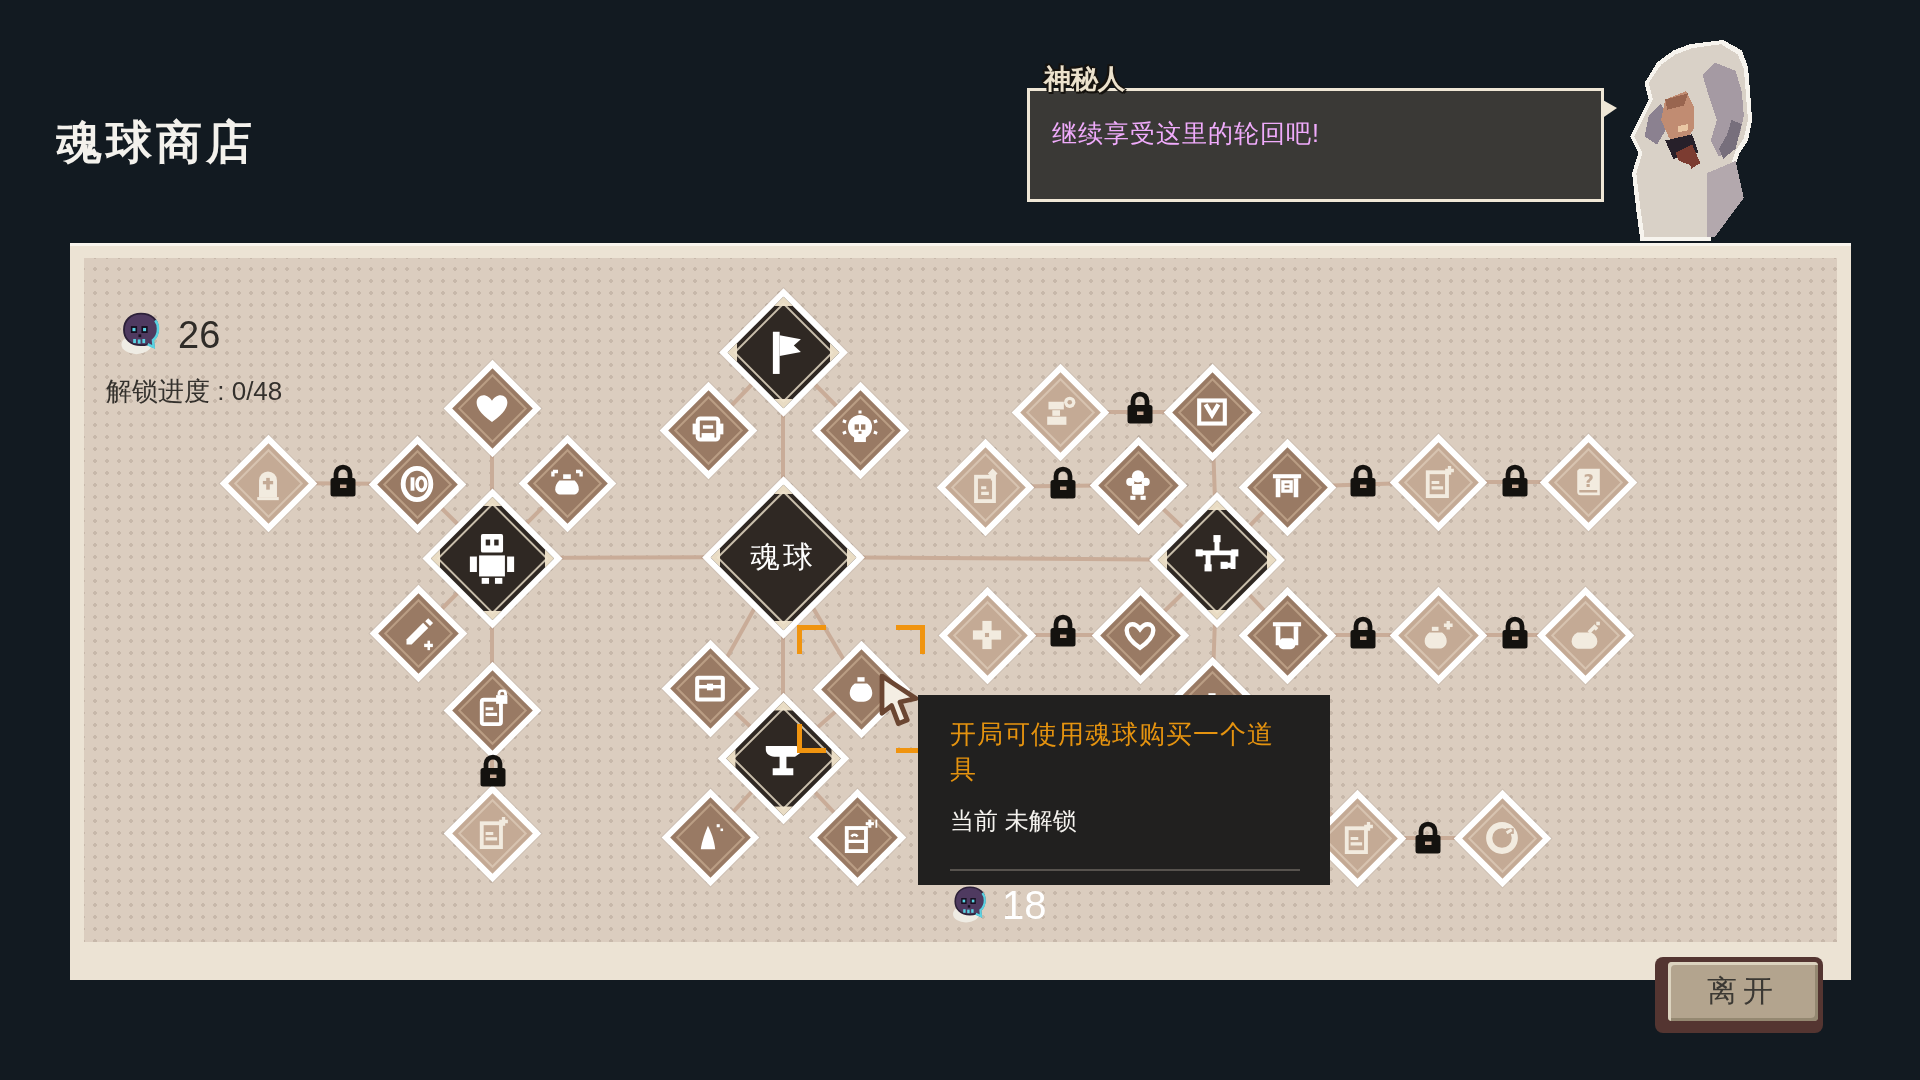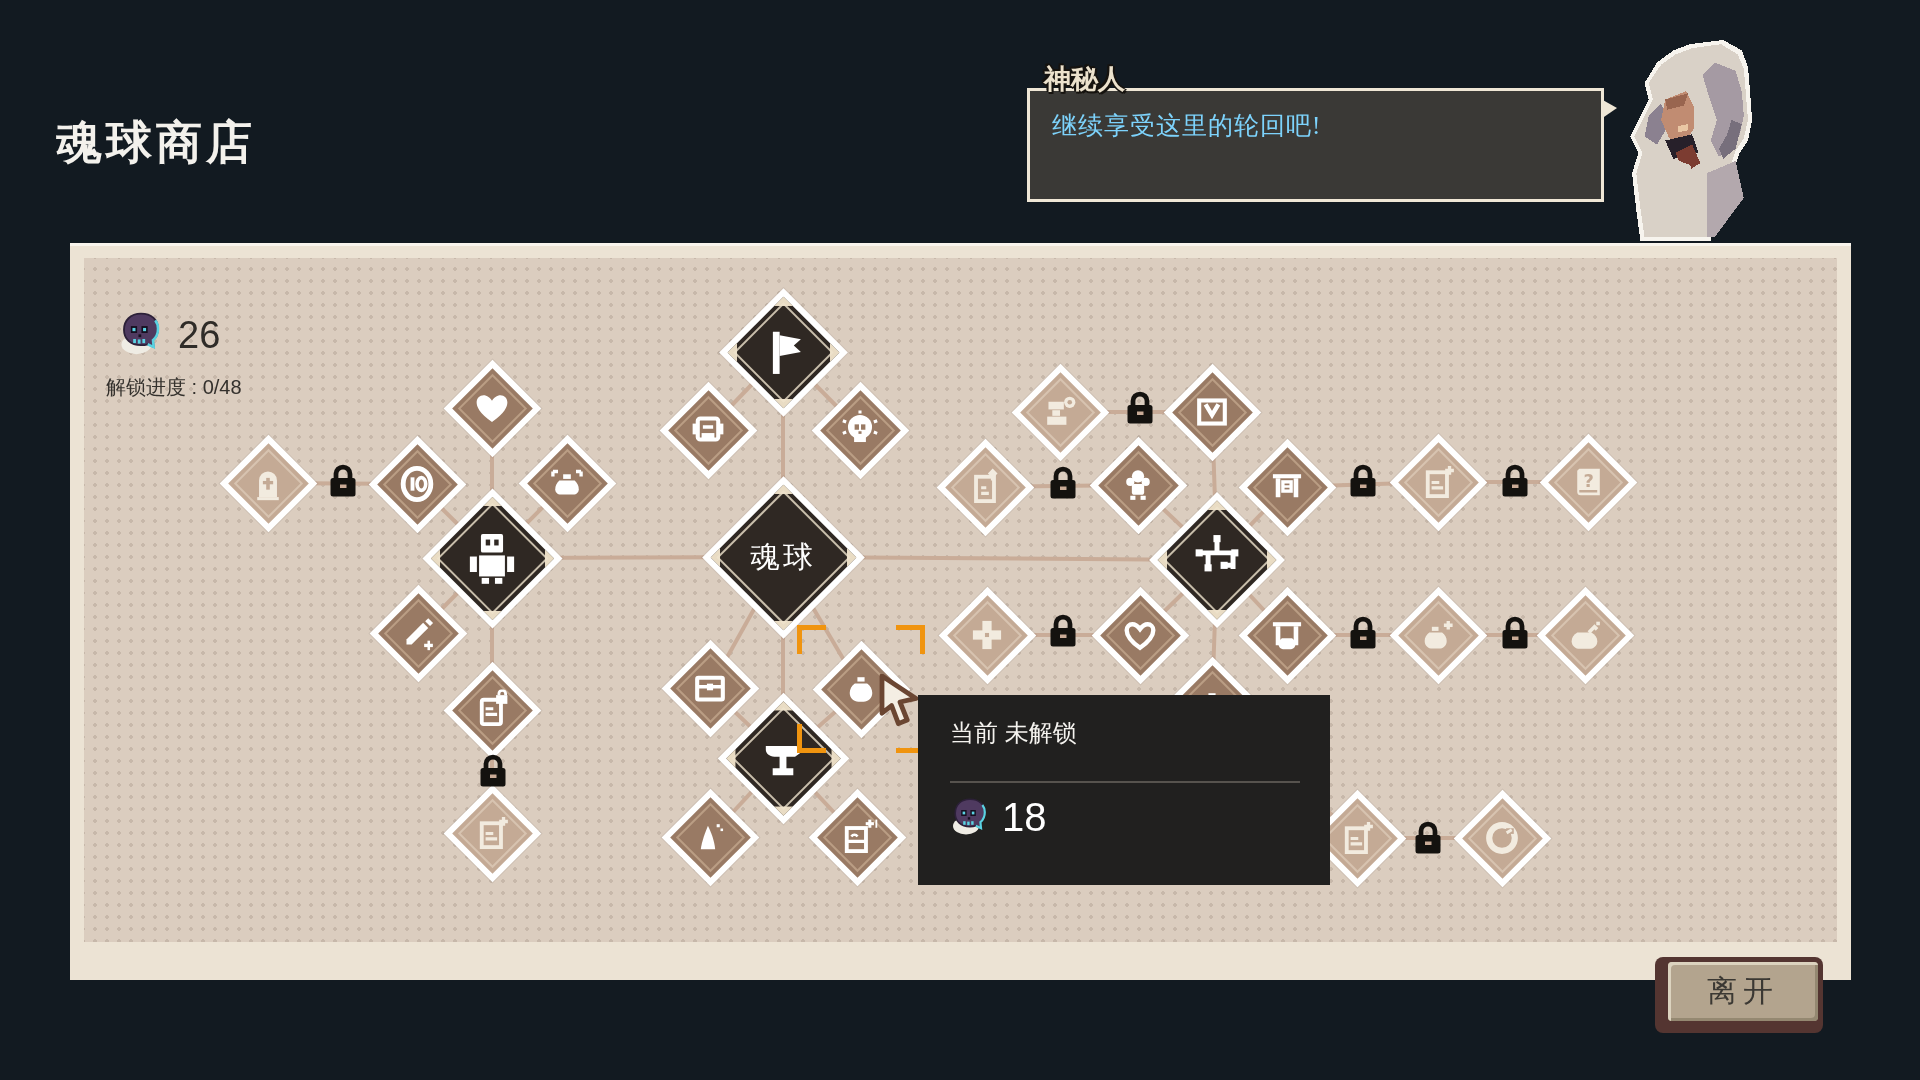--- a/index.html
+++ b/index.html
@@ -10,37 +10,37 @@
   #page-title{position:absolute;left:56px;top:112px;font-size:46px;font-weight:700;
     color:#f3f1ec;letter-spacing:4px;z-index:10;}
 
   
   #dialog{position:absolute;left:1027px;top:88px;width:577px;height:114px;
     background:#3a3936;border:3px solid #efe7d6;box-sizing:border-box;z-index:20;}
   #dialog .tip{position:absolute;right:-16px;top:8px;width:0;height:0;
     border-left:16px solid #efe7d6;border-top:9px solid transparent;border-bottom:11px solid transparent;}
   #speaker{position:absolute;left:14px;top:-30px;font-size:27px;font-weight:700;color:#ece2cd;
     text-shadow:-2px 0 #16130f,2px 0 #16130f,0 -2px #16130f,0 2px #16130f,2px 2px #16130f,-2px -2px #16130f;}
-  #dialog-text{position:absolute;left:22px;top:18px;font-size:25px;color:#7dd3fc;letter-spacing:1px;font-family:Liberation Serif, serif;}
+  #dialog-text{position:absolute;left:22px;top:26px;font-size:25px;color:#f0abfc;letter-spacing:1px;}
 
   
   #portrait{position:absolute;left:1628px;top:38px;width:182px;height:205px;z-index:18;}
 
   
   #panel{position:absolute;left:70px;top:243px;width:1781px;height:737px;
     background:#ece3d4;border-top:3px solid #f9f5ed;box-sizing:border-box;z-index:1;}
   #panel-inner{position:absolute;left:14px;top:12px;right:14px;bottom:38px;
     background-color:#dbcdbf;
     background-image:radial-gradient(#c7b8aa 1.7px, rgba(0,0,0,0) 1.8px);
     background-size:12px 12px;background-position:5px 5px;}
 
   
   #currency{position:absolute;left:118px;top:310px;display:flex;align-items:center;z-index:6;}
   #currency .num{font-size:38px;color:#2f2c28;margin-left:14px;text-align:center;}
-  #progress{position:absolute;left:106px;top:374px;font-size:20px;color:#34312d;z-index:6;}
+  #progress{position:absolute;left:106px;top:374px;font-size:26px;color:#34312d;z-index:6;}
 
   
   #links{position:absolute;left:0;top:0;width:1920px;height:1080px;z-index:2;pointer-events:none;}
   .node{position:absolute;transform:translate(-50%,-50%);z-index:3;}
   .node .dm{background:#fff;transform:rotate(45deg);position:relative;
     box-shadow:0 0 0 1px rgba(0,0,0,0.06);}
   .node .dmi{position:absolute;inset:6px;background:var(--fill);}
   .node .dmi::after{content:"";position:absolute;inset:4px;border:2px solid var(--edge);opacity:.8;}
   .node.dark .dmi{background-image:
       linear-gradient(135deg,#e9dcc4 9px,rgba(0,0,0,0) 9.5px),
@@ -637,20 +637,21 @@
     <i class="tr"></i>
     <i class="bl"></i>
     <i class="br"></i>
 </div>
 
 <svg id="cursor" width="48" height="56" viewBox="0 0 24 28">
   <path d="M3 1 L20 12.2 L12 14 L15.6 23 L11.2 24.8 L7.8 15.8 L3 19.6 Z" fill="#f4eee3" stroke="#6b4632" stroke-width="2.4" stroke-linejoin="round"></path>
 </svg>
 
 <div id="tooltip">
+  <div class="tt-title">开局可使用魂球购买一个道具</div>
   <div class="tt-status">当前 未解锁</div>
   <div class="tt-div"></div>
   <div class="tt-row">
     <span id="tt-skull"><svg width="40" height="40" viewBox="0 0 20 20">
           <ellipse cx="8" cy="15" rx="6.5" ry="4.2" fill="#efece4"></ellipse>
           <path d="M10 1.6c4.6 0 7.4 2.7 7.4 6.5 0 2.2-.9 3.9-2.2 5l.3 3-2.6-1.2c-.9.3-1.9.4-2.9.4-4.6 0-7.4-2.7-7.4-6.7S5.4 1.6 10 1.6z" fill="#4f3a60" stroke="#2c2038" stroke-width=".8"></path>
           <path d="M16.2 4.5c.8 1 1.2 2.2 1.2 3.6 0 2.2-.9 3.9-2.2 5l.3 3-2.6-1.2" fill="none" stroke="#5ad2e2" stroke-width="1.1"></path>
           <rect x="5.6" y="7" width="2.7" height="3" fill="#160f20"></rect>
           <rect x="10.2" y="7" width="2.7" height="3" fill="#160f20"></rect>
           <rect x="6.3" y="7.8" width="1.3" height="1.4" fill="#5ad2e2"></rect>

